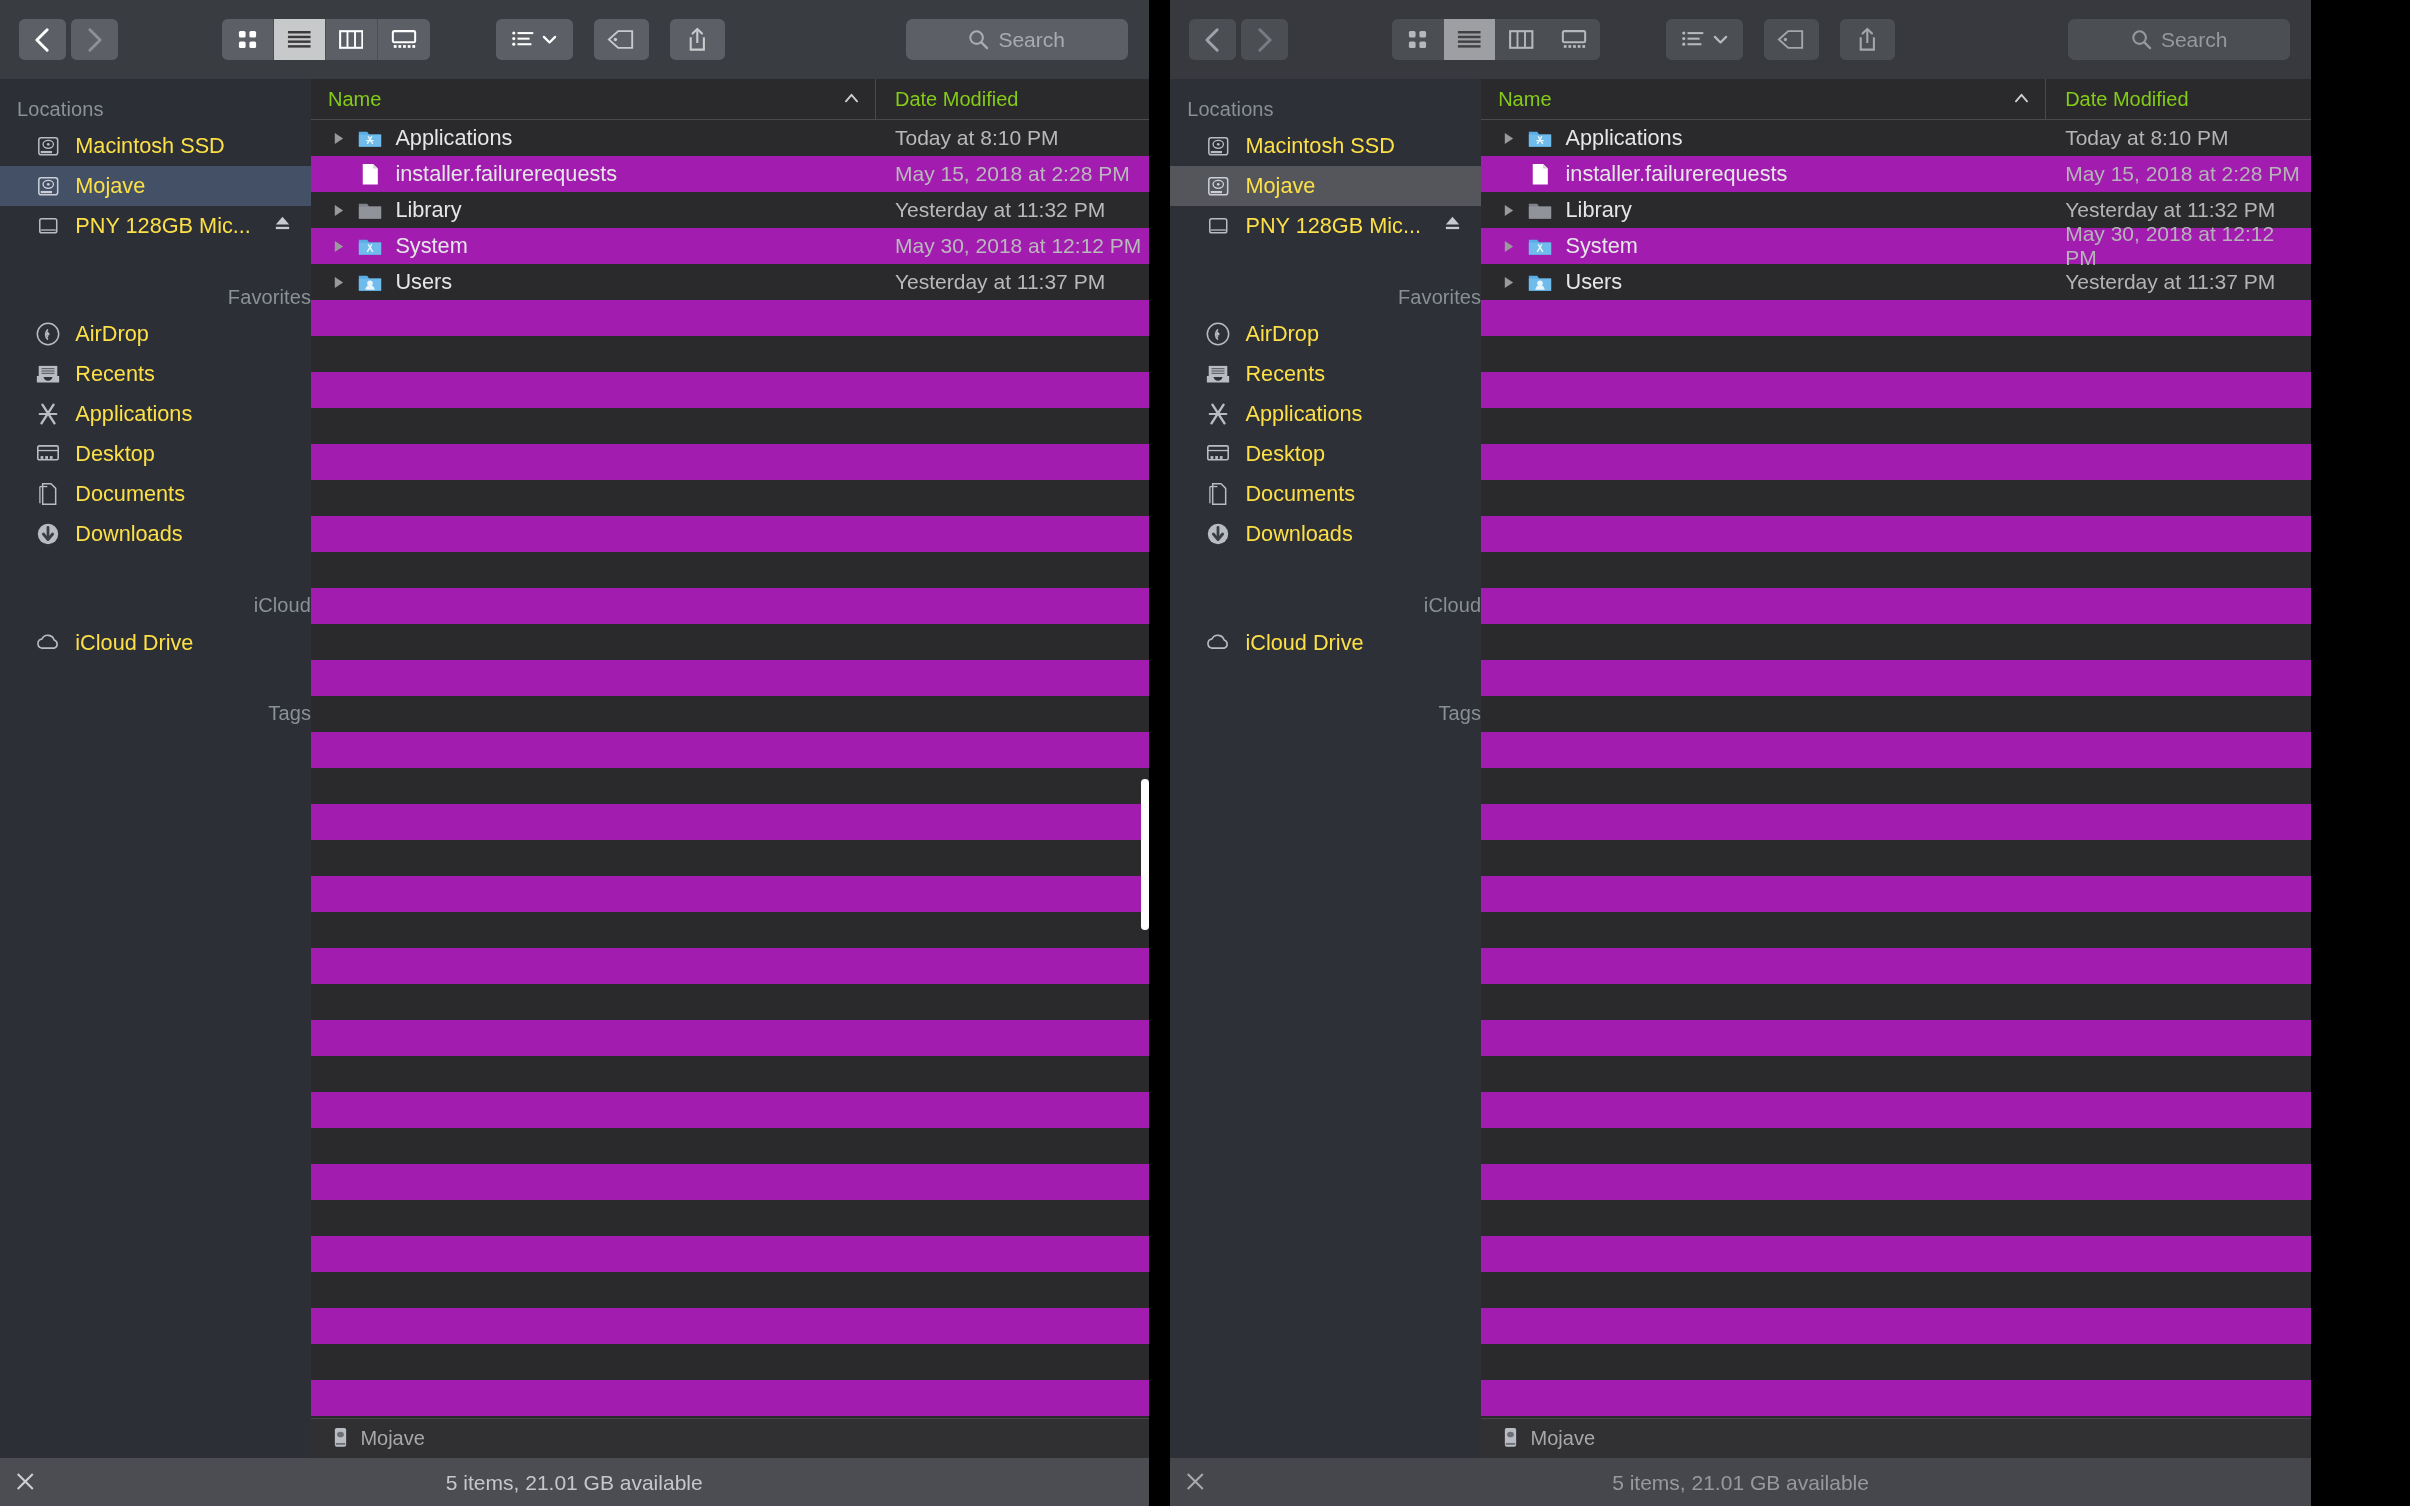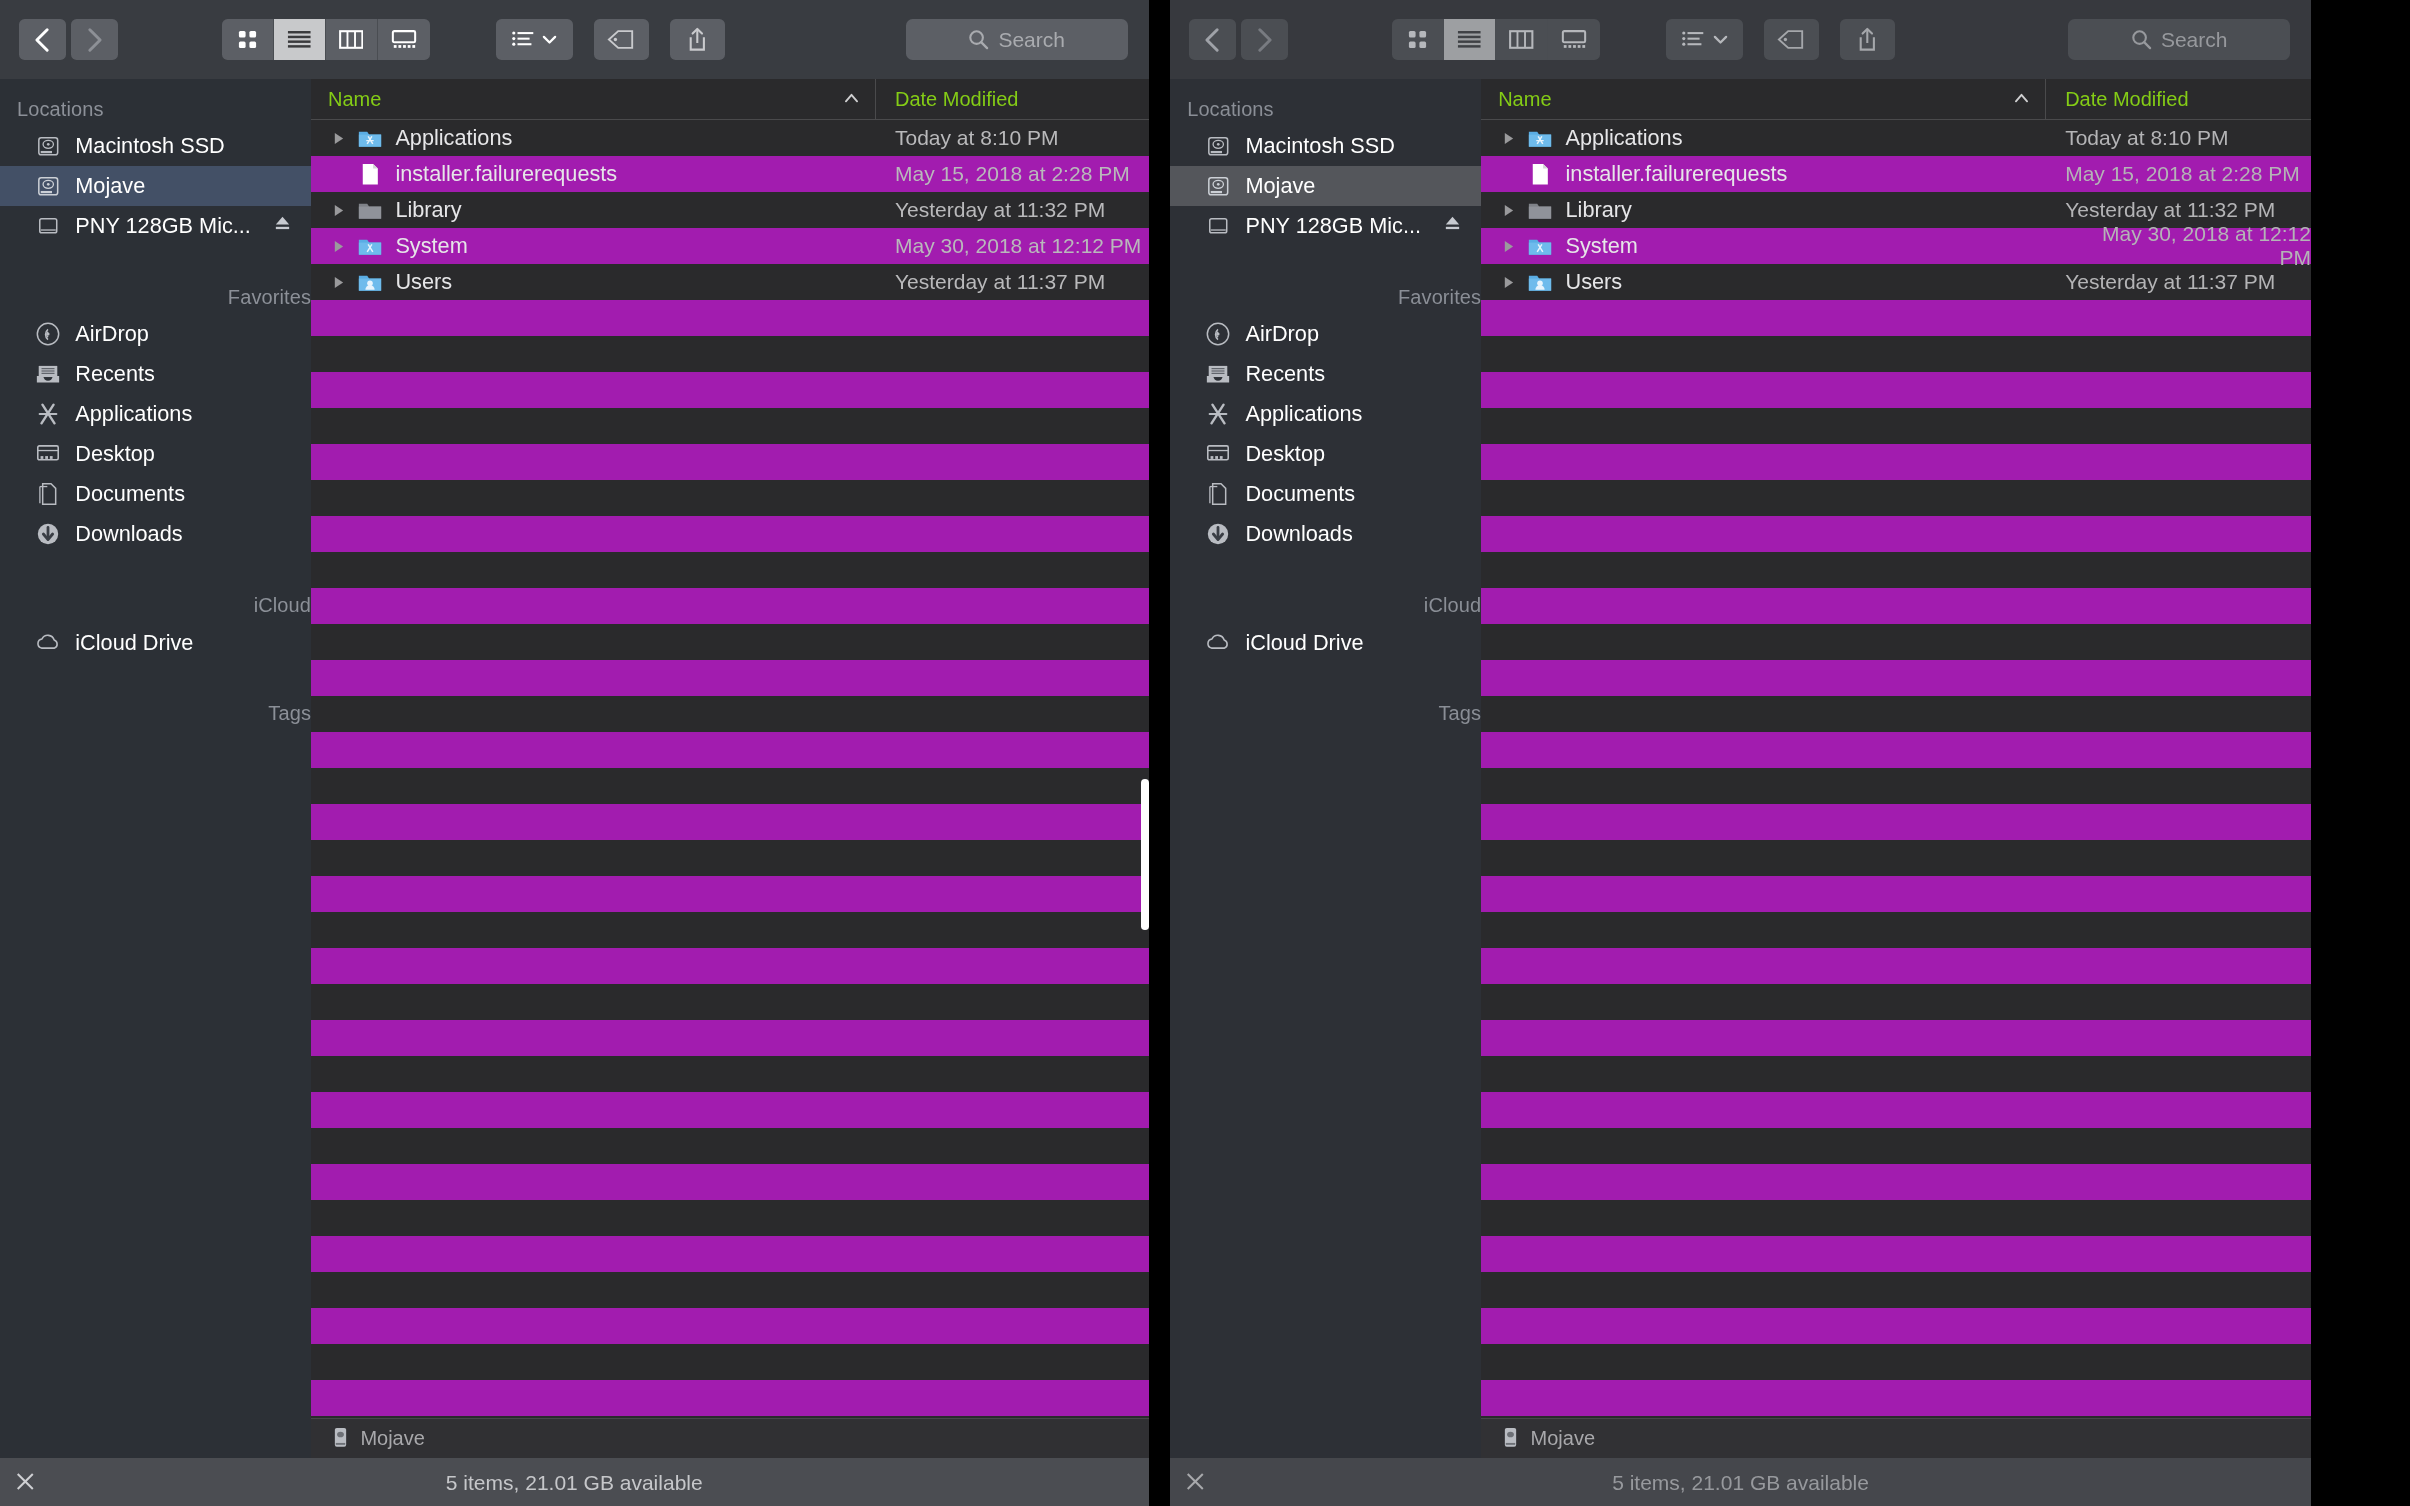--- a/index.html
+++ b/index.html
@@ -106,21 +106,21 @@
     letter-spacing: 0.1px;
   }
   .win.right .sb-section { color: #8a8e96; }
   .sb-section.spaced { margin-top: 32px; text-align: right; }
 
   .sb-item {
     height: 40px;
     display: flex;
     align-items: center;
     padding-left: 32px;
-    color: #ffffff;
+    color: #fde047;
     font-size: 21.7px;
     position: relative;
   }
   .sb-item .sb-icon {
     width: 32px; height: 28px;
     margin-right: 11.3px;
     display: flex; align-items: center; justify-content: center;
     flex: 0 0 32px;
   }
   .sb-item.selected { background: #435066; }
@@ -180,21 +180,21 @@
   }
   .row .disc {
     width: 24.5px; flex: 0 0 24.5px;
     display: flex; align-items: center; justify-content: center;
   }
   .row .ficon {
     width: 28px; flex: 0 0 28px; height: 24.5px;
     margin-right: 11.3px; margin-left: 5.6px;
     display: flex; align-items: center; justify-content: center;
   }
-  .row .r-date { padding-left: 19px; color: #b9b9bb; font-size: 21px; text-align: right; }
+  .row .r-date { padding-left: 19px; color: #b9b9bb; font-size: 21px; }
   .win.right .row .r-date { color: #b4b4b6; }
 
   
   .pathbar {
     height: 40px;
     background: #303033;
     border-top: 0.9px solid #46464a;
     display: flex;
     align-items: center;
     padding-left: 19px;

